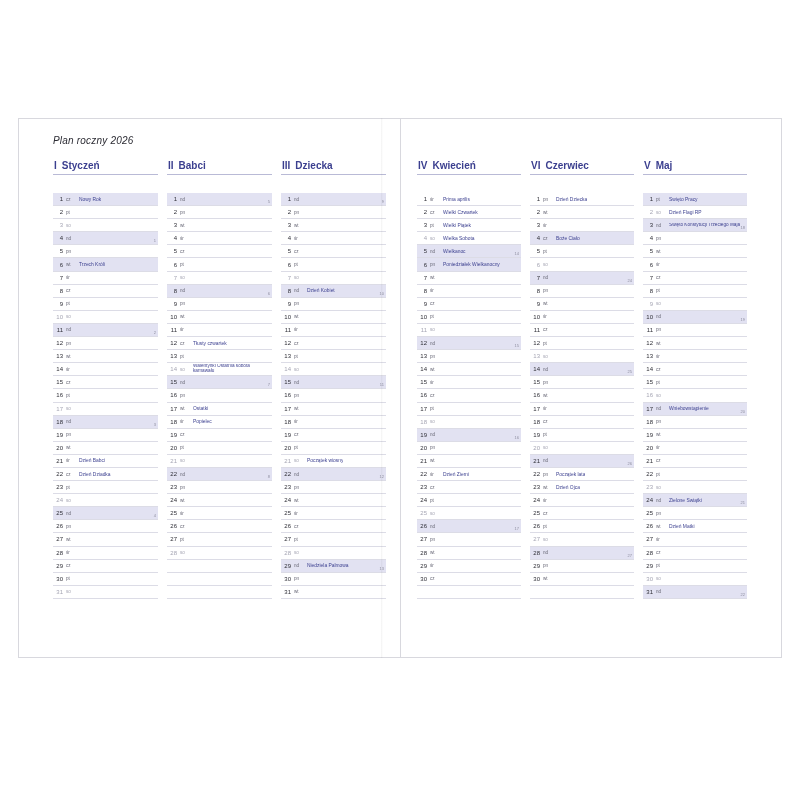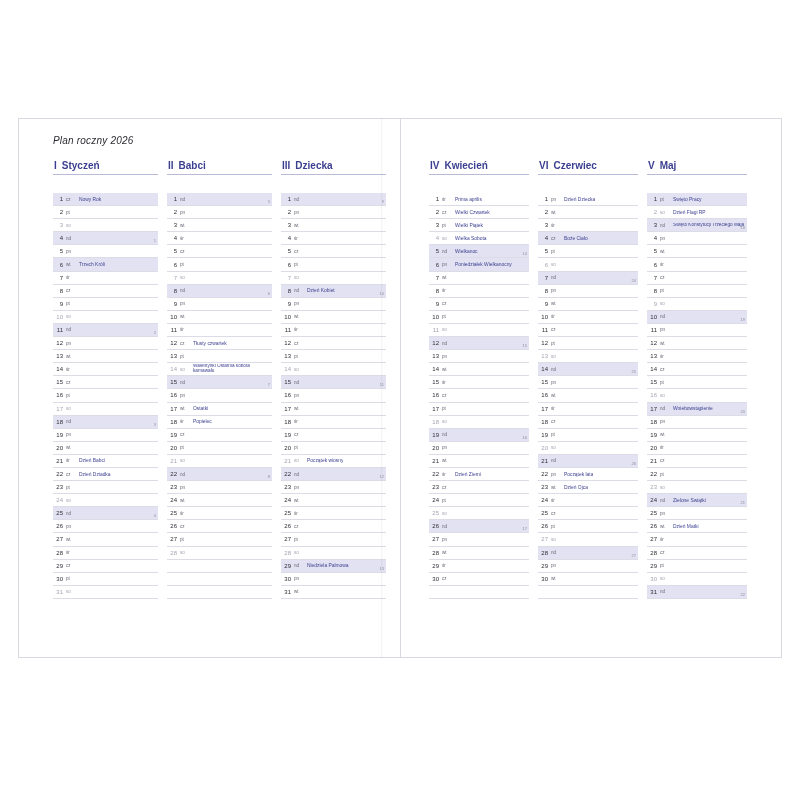--- a/index.html
+++ b/index.html
@@ -30,21 +30,21 @@
     position: relative;
     overflow: hidden;
   }
   .page.left {
     width: 382px;
     border-right: none;
     padding: 16px 14px 10px 34px;
   }
   .page.right {
     width: 382px;
-    padding: 16px 34px 10px 28px;
+    padding: 16px 34px 10px 16px;
   }
   .plan-title {
     font-size: 10px;
     color: #2b2b33;
     margin: 0 0 14px 0;
     letter-spacing: 0.2px;
     font-style: italic;
   }
   .spacer-title {
     height: 25px;

